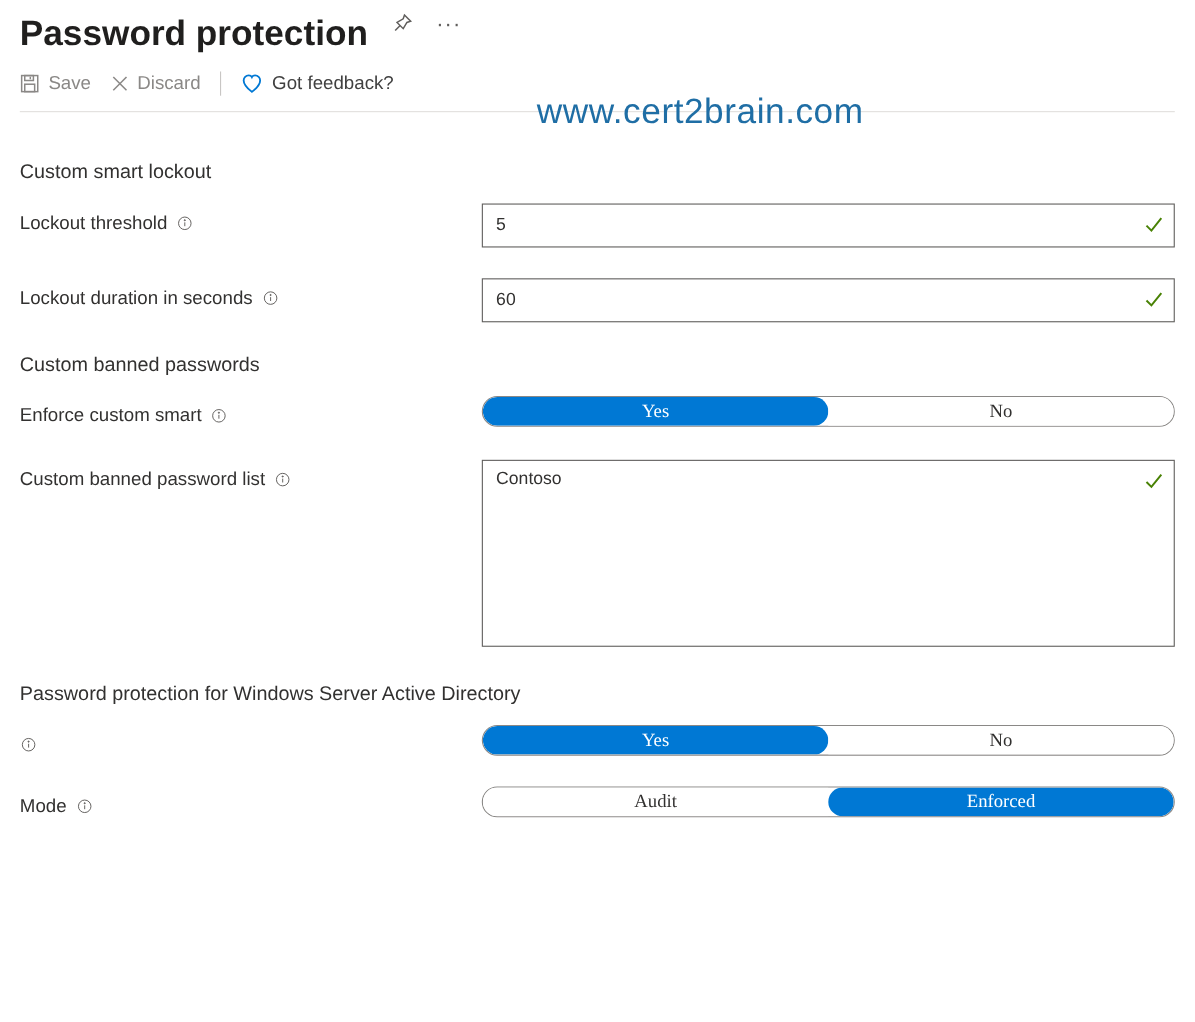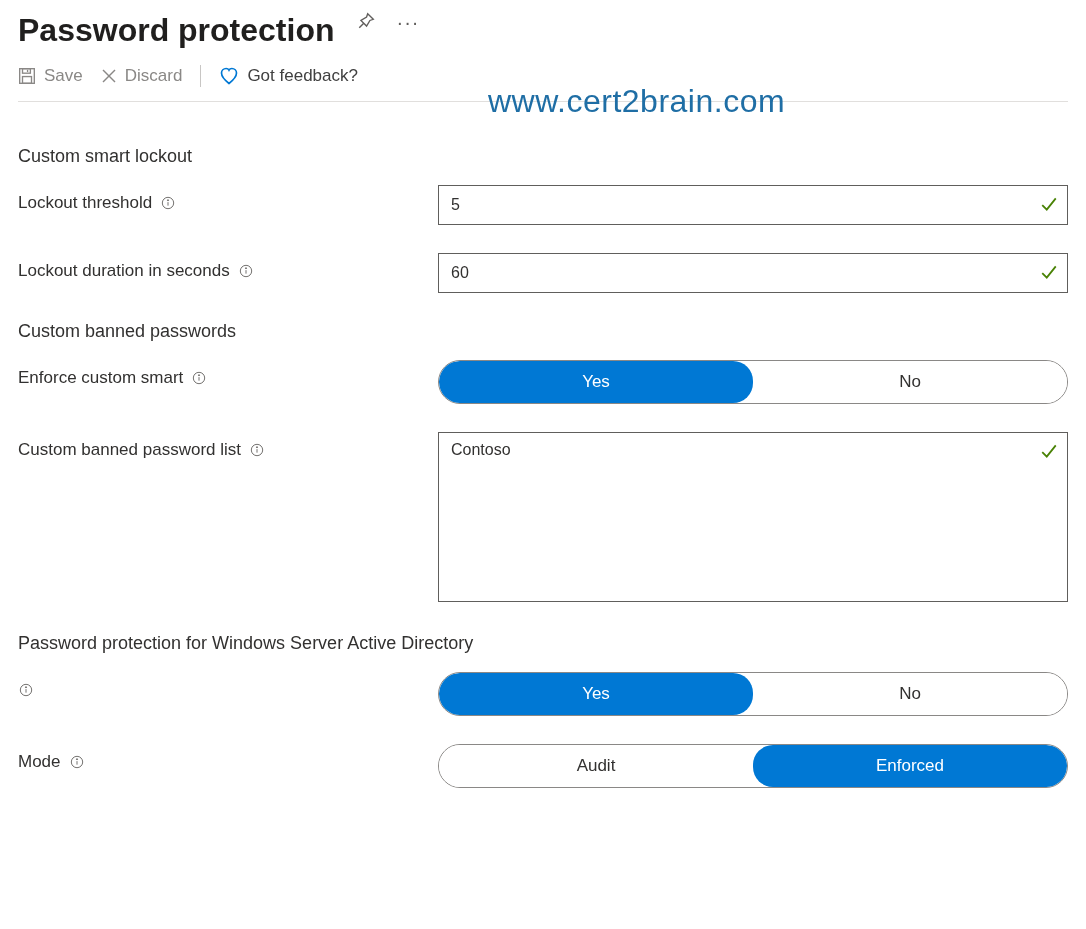--- a/index.html
+++ b/index.html
@@ -144,21 +144,22 @@
     color: #498205;
     pointer-events: none;
   }
   .toggle {
     display: flex;
     width: 100%;
     max-width: 640px;
     border: 1px solid #8a8886;
     border-radius: 22px;
     overflow: hidden;
-    height: 44px;
+    height: 28px;
+    font-family: Liberation Serif, serif;
   }
   .toggle .opt {
     flex: 1;
     display: flex;
     align-items: center;
     justify-content: center;
     font-size: 17px;
     cursor: pointer;
     background: #fff;
     color: #323130;

